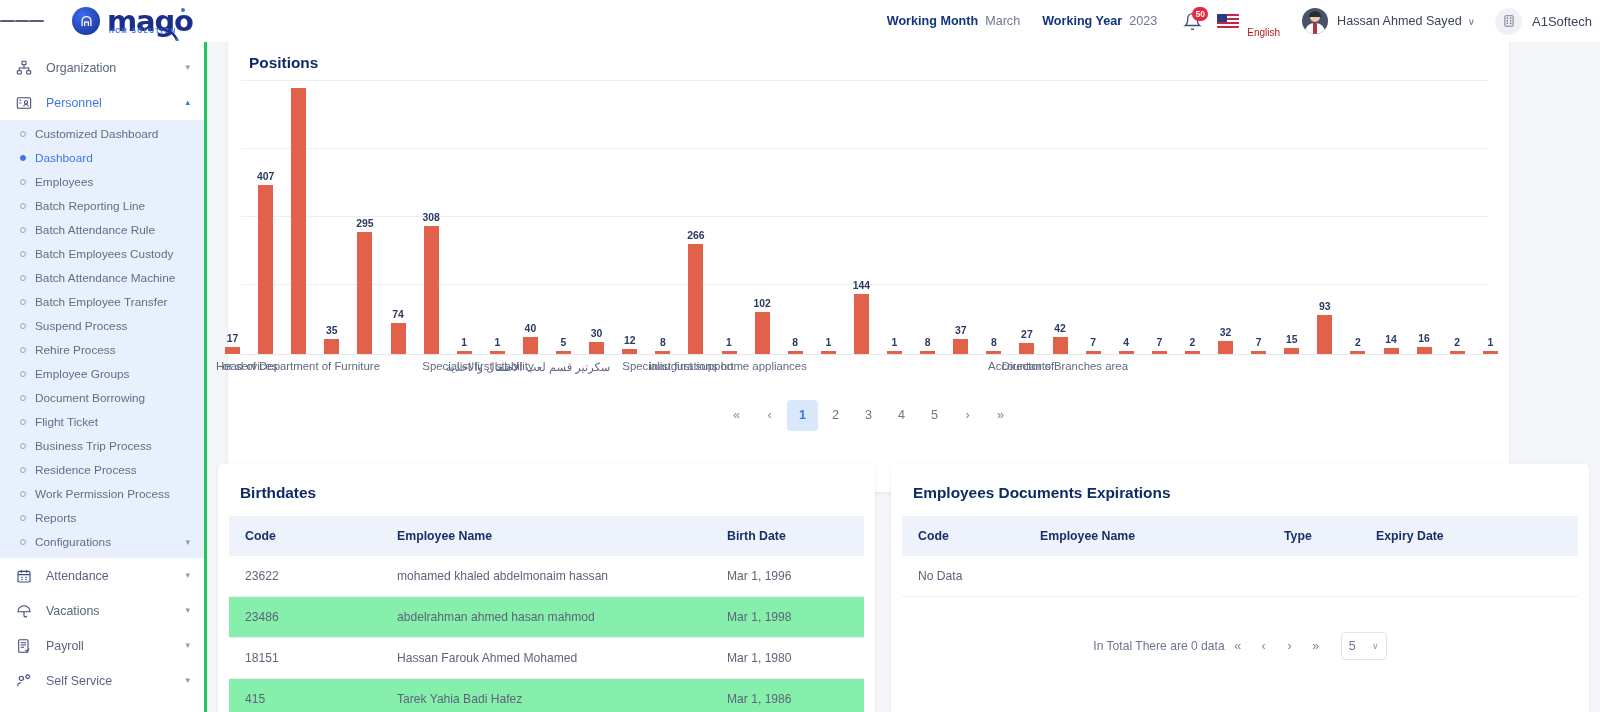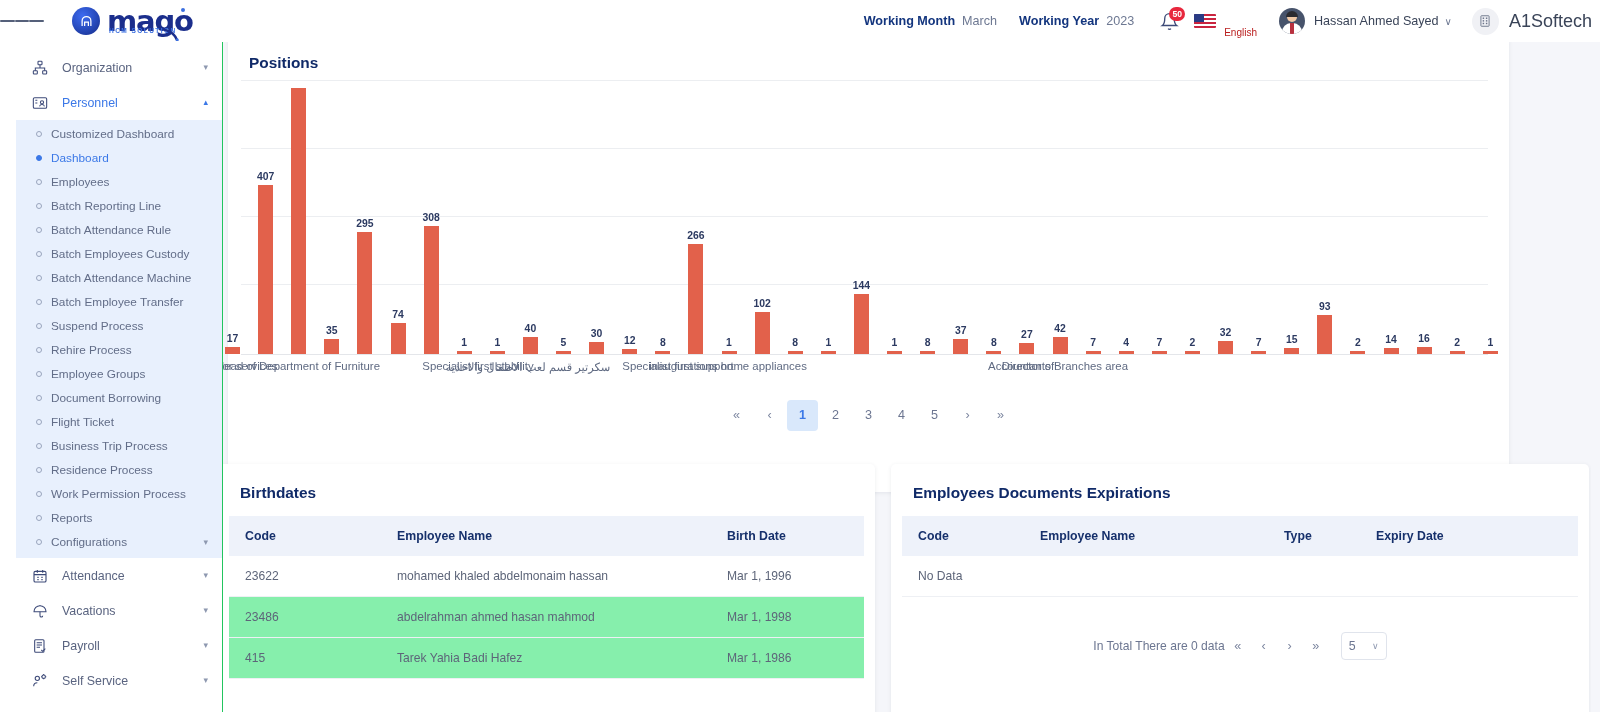--- a/index.html
+++ b/index.html
@@ -79,27 +79,27 @@
   #avatar .body{position:absolute;left:3px;top:15px;width:20px;height:12px;border-radius:9px 9px 0 0;background:#ffffff;}
   #avatar .tie{position:absolute;left:11px;top:15px;width:4px;height:11px;background:#b8313f;}
   #user-name { color:#3a4458; font-size:12.6px; }
   #user-caret { margin-left:6px; color:#6d7892; font-size:10px; }
   #company { display:flex; align-items:center; cursor:pointer; }
   #company-ico {
     width:27px;height:27px;border-radius:50%;background:#f0f1f5;
     display:flex;align-items:center;justify-content:center;margin-right:10px;
   }
   #company-ico svg{width:14px;height:14px;}
-  #company-name{ color:#3a4458; font-size:18px; }
+  #company-name{ color:#3a4458; font-size:13px; }
 
   
   #sidebar {
-    position:absolute; top:42px; left:16px; width:207px; height:670px;
+    position:absolute; top:42px; left:0; width:207px; height:670px;
     background:#ffffff; overflow:hidden;
-    border-right:1px solid #22c55e;
+    border-right:3px solid #22c55e;
     z-index:30;
   }
   .nav-group {
     display:flex; align-items:center; height:35px; padding:0 14px 0 16px; cursor:pointer;
   }
   .nav-group .g-ico { width:22px; display:flex; align-items:center; color:#3d4a78; }
   .nav-group .g-ico svg { width:16px;height:16px; }
   .nav-group .g-label { font-size:12.4px; color:#5a6480; margin-left:8px; }
   .nav-group.active .g-label { color:#3b78e7; }
   .nav-group .chev { margin-left:auto; color:#8e98b0; font-size:9px; line-height:1;}
@@ -639,20 +639,25 @@
       <tbody id="birth-body">
           <tr>
             <td>23622</td>
             <td>mohamed khaled abdelmonaim hassan</td>
             <td>Mar 1, 1996</td>
           </tr>
           <tr class="alt">
             <td>23486</td>
             <td>abdelrahman ahmed hasan mahmod</td>
             <td>Mar 1, 1998</td>
+          </tr>
+          <tr>
+            <td>18151</td>
+            <td>Hassan Farouk Ahmed Mohamed</td>
+            <td>Mar 1, 1980</td>
           </tr>
           <tr class="alt">
             <td>415</td>
             <td>Tarek Yahia Badi Hafez</td>
             <td>Mar 1, 1986</td>
           </tr>
         </tbody>
     </table>
   </div>
 

